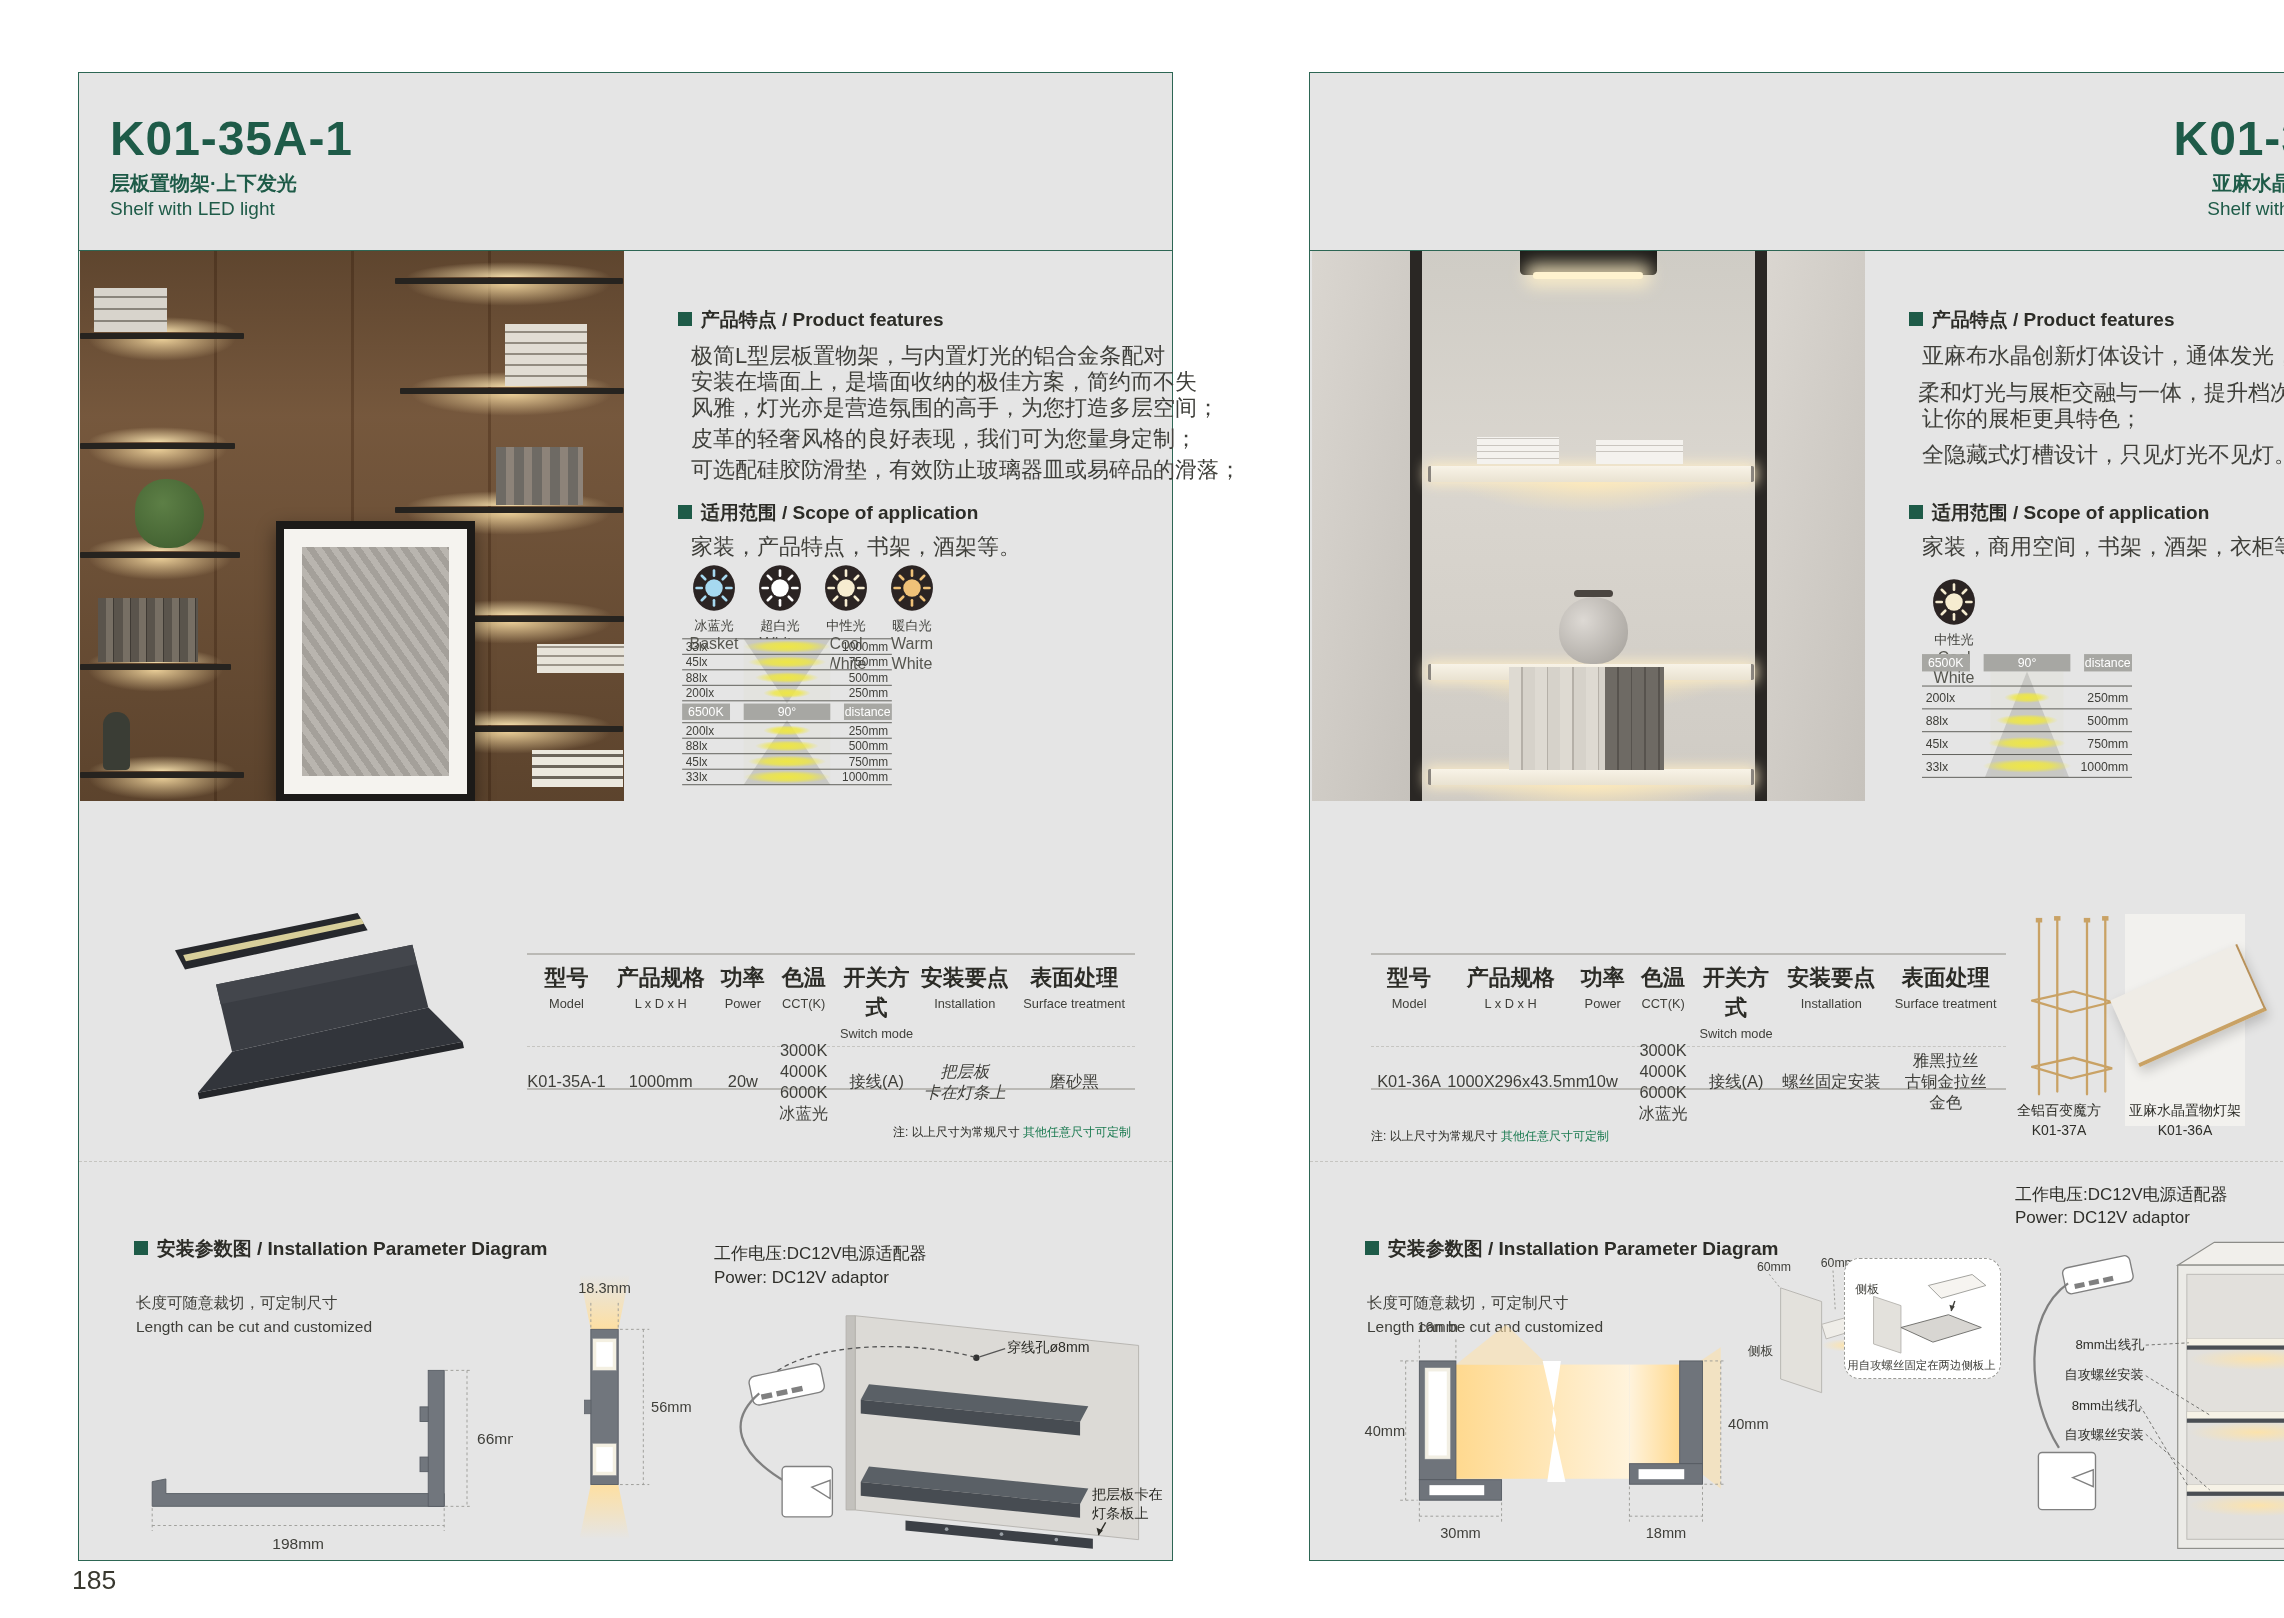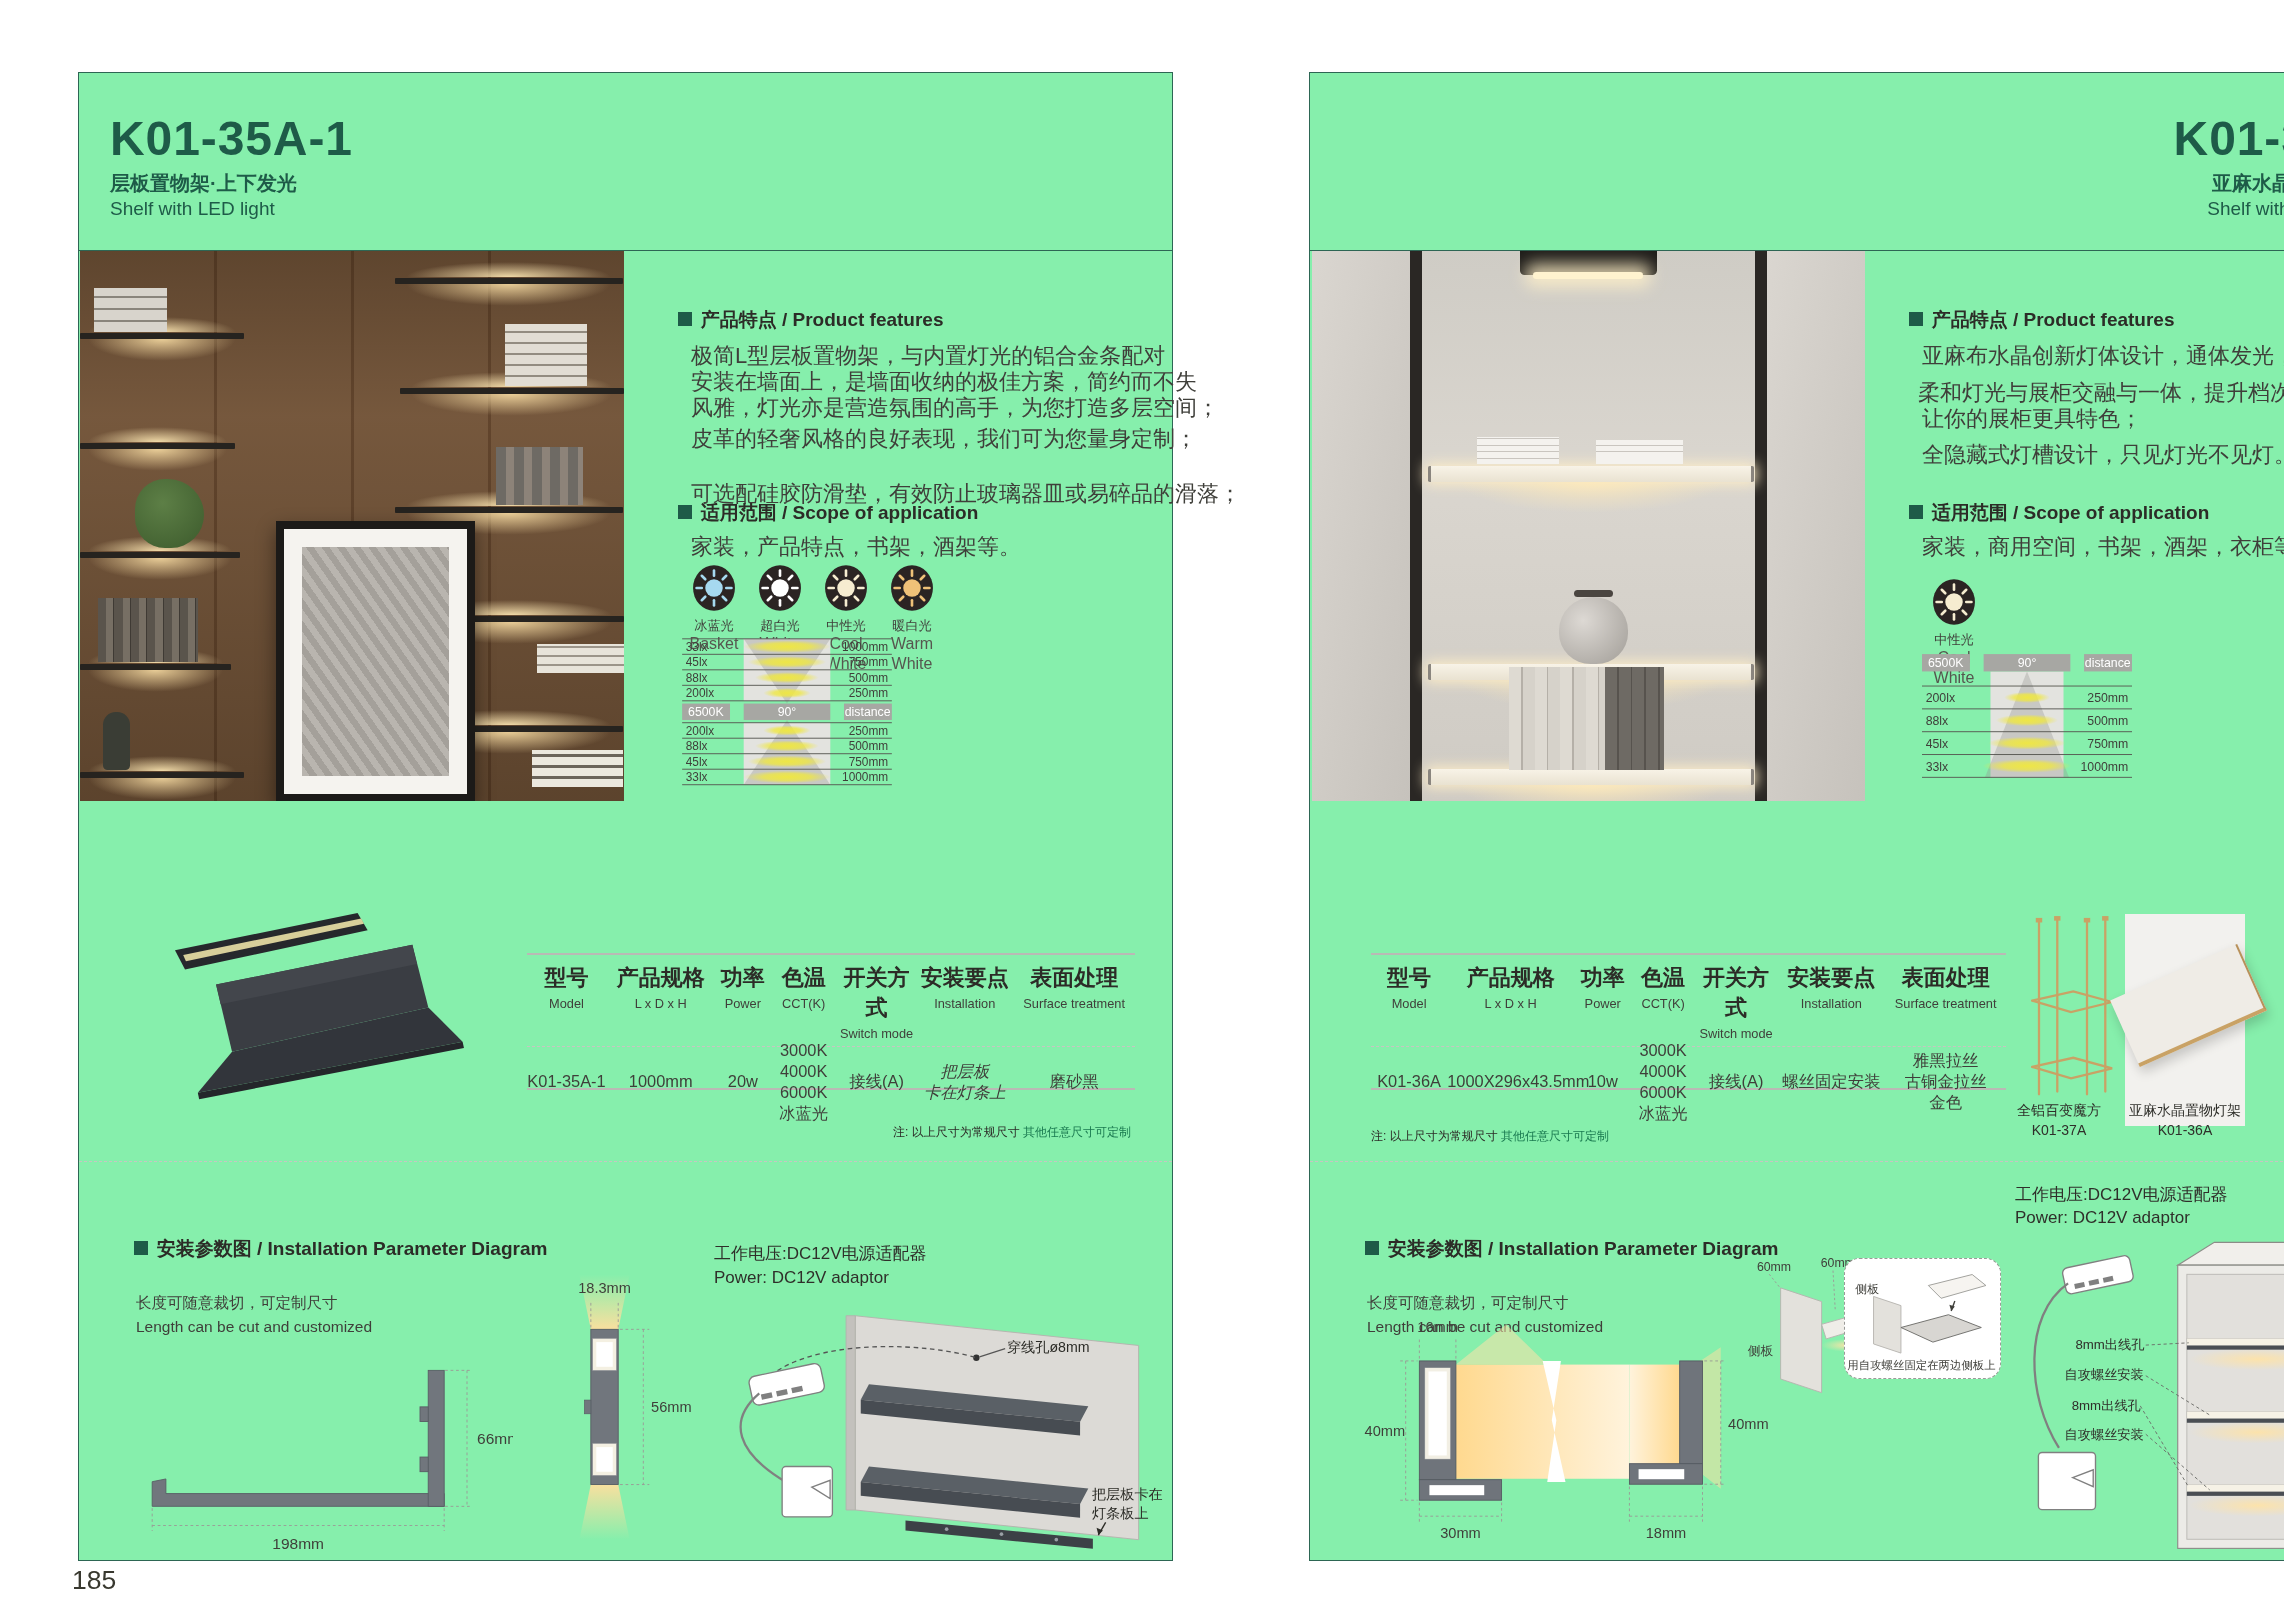--- a/index.html
+++ b/index.html
@@ -1,20 +1,20 @@
 <!DOCTYPE html>
 <html style="font-size:7.3px"><head>
 <meta charset="utf-8">
 <style>
   html,body{margin:0;padding:0;background:#ffffff;}
   body{width:2482px;height:1618px;position:relative;overflow:hidden;
        font-family:"Liberation Sans","DejaVu Sans",sans-serif;color:#3f3f3a;}
   svg{font-family:"Liberation Sans","DejaVu Sans",sans-serif;}
 
-  .page{position:absolute;top:72px;width:1095px;height:1489px;background:#86efac;
+  .page{position:absolute;top:72px;width:1095px;height:1489px;background:#e5e5e5;
         border:1.8px solid #2d6654;box-sizing:border-box;}
   #pageL{left:78px;} #pageR{left:1309px;}
   .pagenum{position:absolute;top:1565px;font-size:26.5px;color:#38382f;}
   #pnL{left:72px;}
 
   .hdr{position:absolute;top:42px;left:31px;}
   .hdr.right{left:auto;right:31px;text-align:right;}
   .model-no{font-size:48px;font-weight:bold;color:#1e5b48;letter-spacing:0.9px;line-height:1;}
   .title-cn{font-size:20px;font-weight:bold;color:#1e5b48;margin-top:10px;line-height:1;}
   .title-en{font-size:19px;color:#1e5b48;margin-top:5.5px;line-height:1;}
@@ -147,21 +147,21 @@
       </div>
   </div>
 
   <div class="sect-head" style="left:599px;top:234px;">
     <span class="bullet"></span><span>产品特点 / Product features</span>
   </div>
   <div class="feat" style="left:612px;top:270px;">极简L型层板置物架，与内置灯光的铝合金条配对</div>
   <div class="feat" style="left:612px;top:296px;">安装在墙面上，是墙面收纳的极佳方案，简约而不失</div>
   <div class="feat" style="left:612px;top:322px;">风雅，灯光亦是营造氛围的高手，为您打造多层空间；</div>
   <div class="feat" style="left:612px;top:353px;">皮革的轻奢风格的良好表现，我们可为您量身定制；</div>
-  <div class="feat" style="left:612px;top:384px;margin-top:24px;">可选配硅胶防滑垫，有效防止玻璃器皿或易碎品的滑落；</div>
+  <div class="feat" style="left:612px;top:384px;">可选配硅胶防滑垫，有效防止玻璃器皿或易碎品的滑落；</div>
 
   <div class="sect-head" style="left:599px;top:427px;">
     <span class="bullet"></span><span>适用范围 / Scope of application</span>
   </div>
   <div class="feat" style="left:612px;top:461px;">家装，产品特点，书架，酒架等。</div>
 
   <div class="cct-row" style="left:608px;top:491px;">
     <div class="cct">
       <svg viewBox="0 0 110 110">
         <ellipse cx="55" cy="55" rx="48" ry="52" fill="#2b2423"></ellipse>

